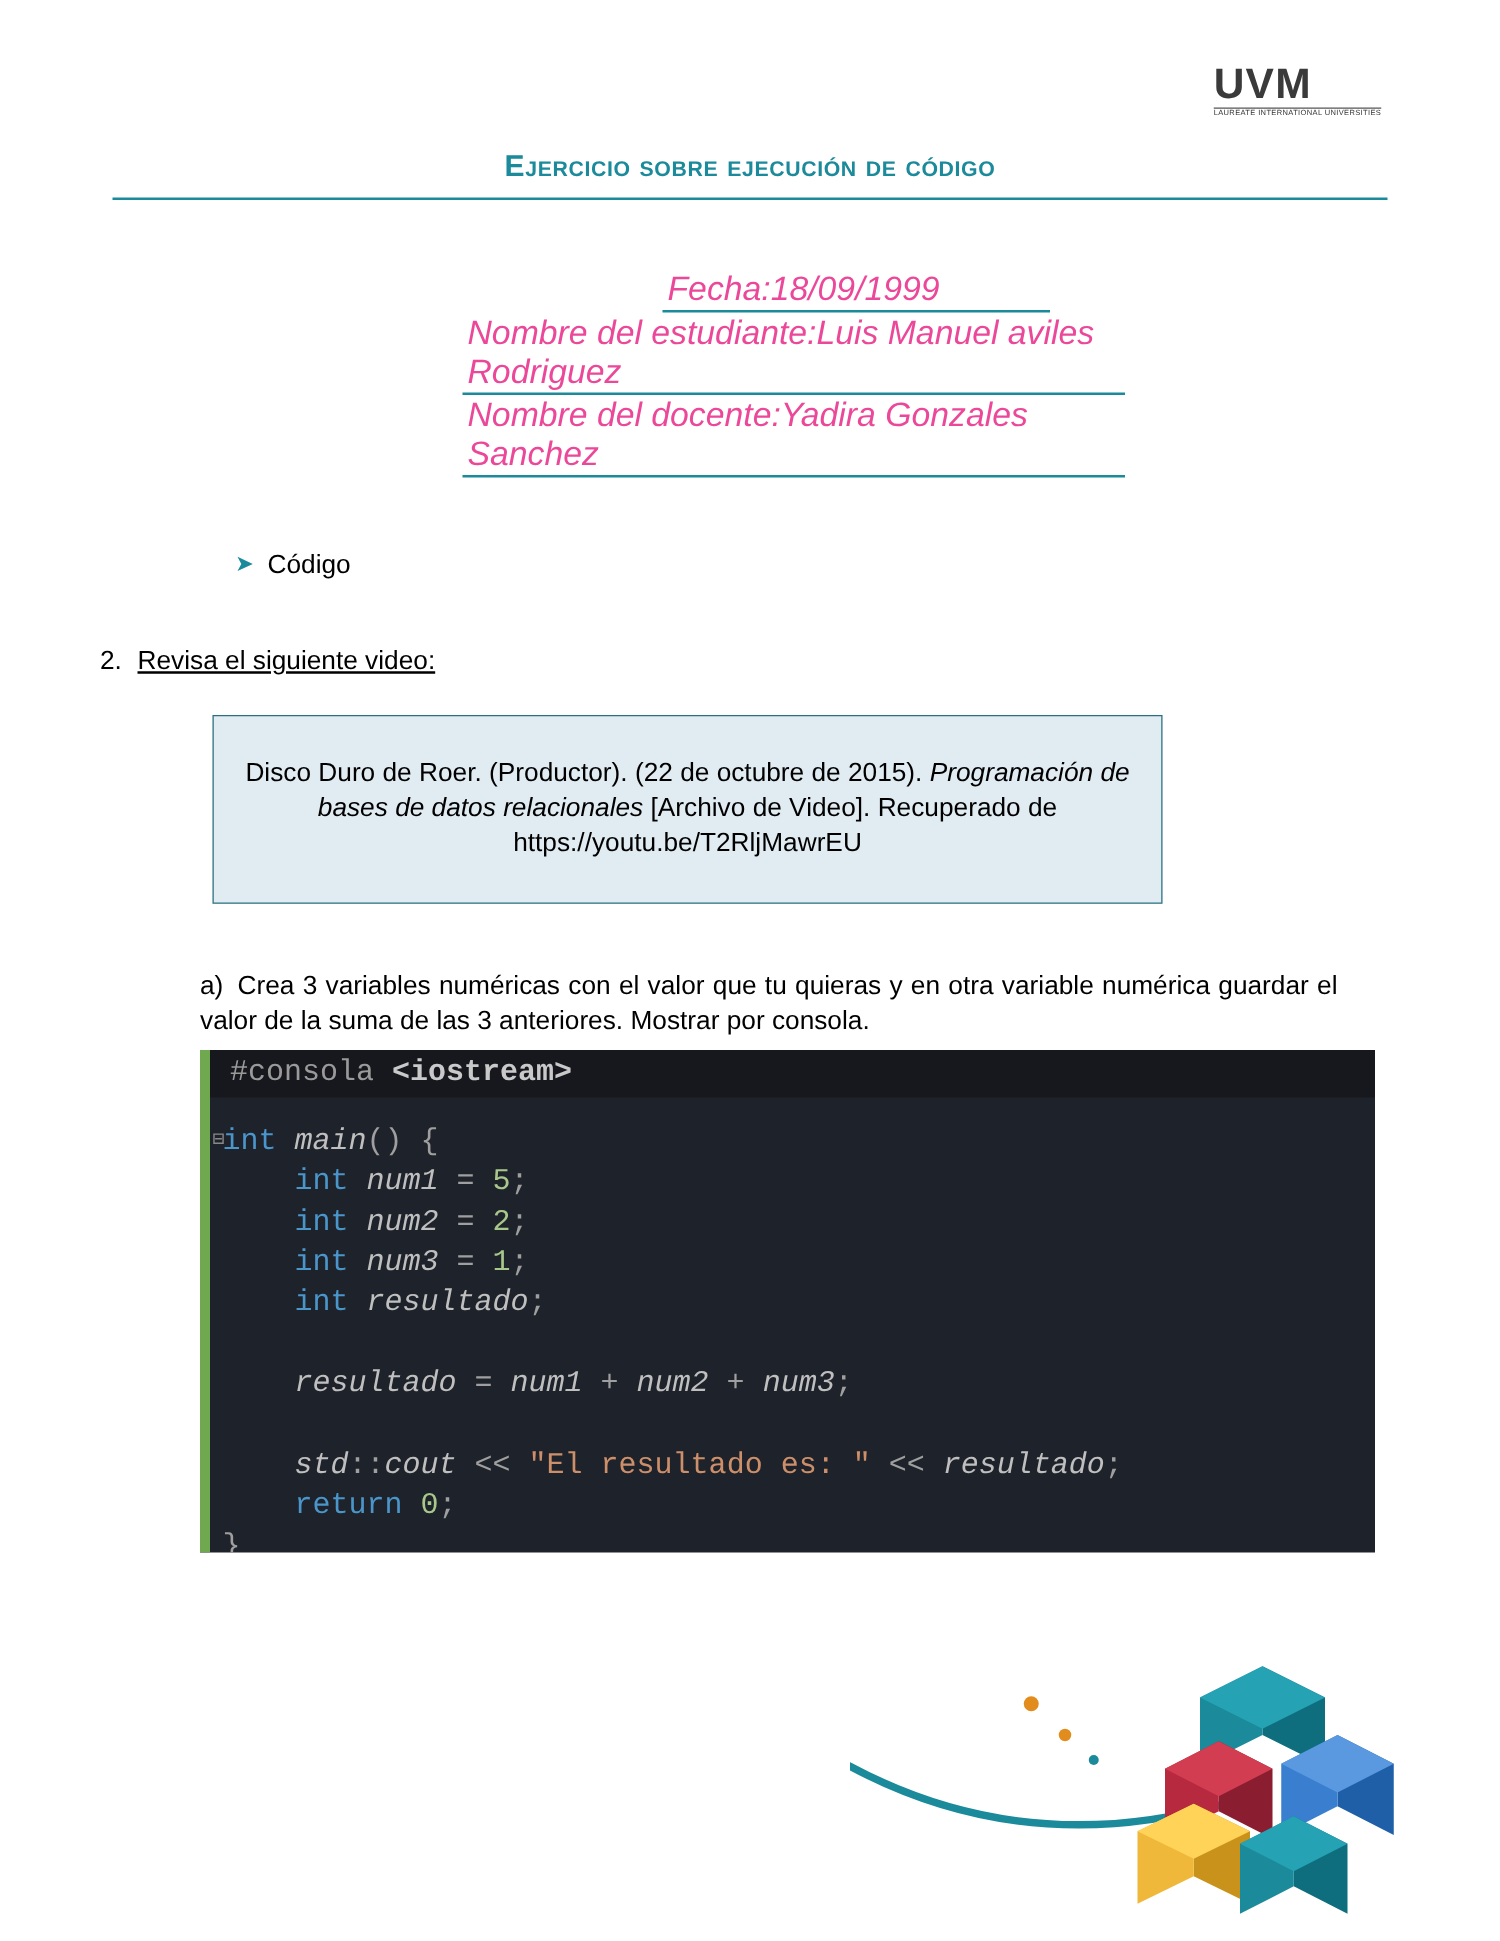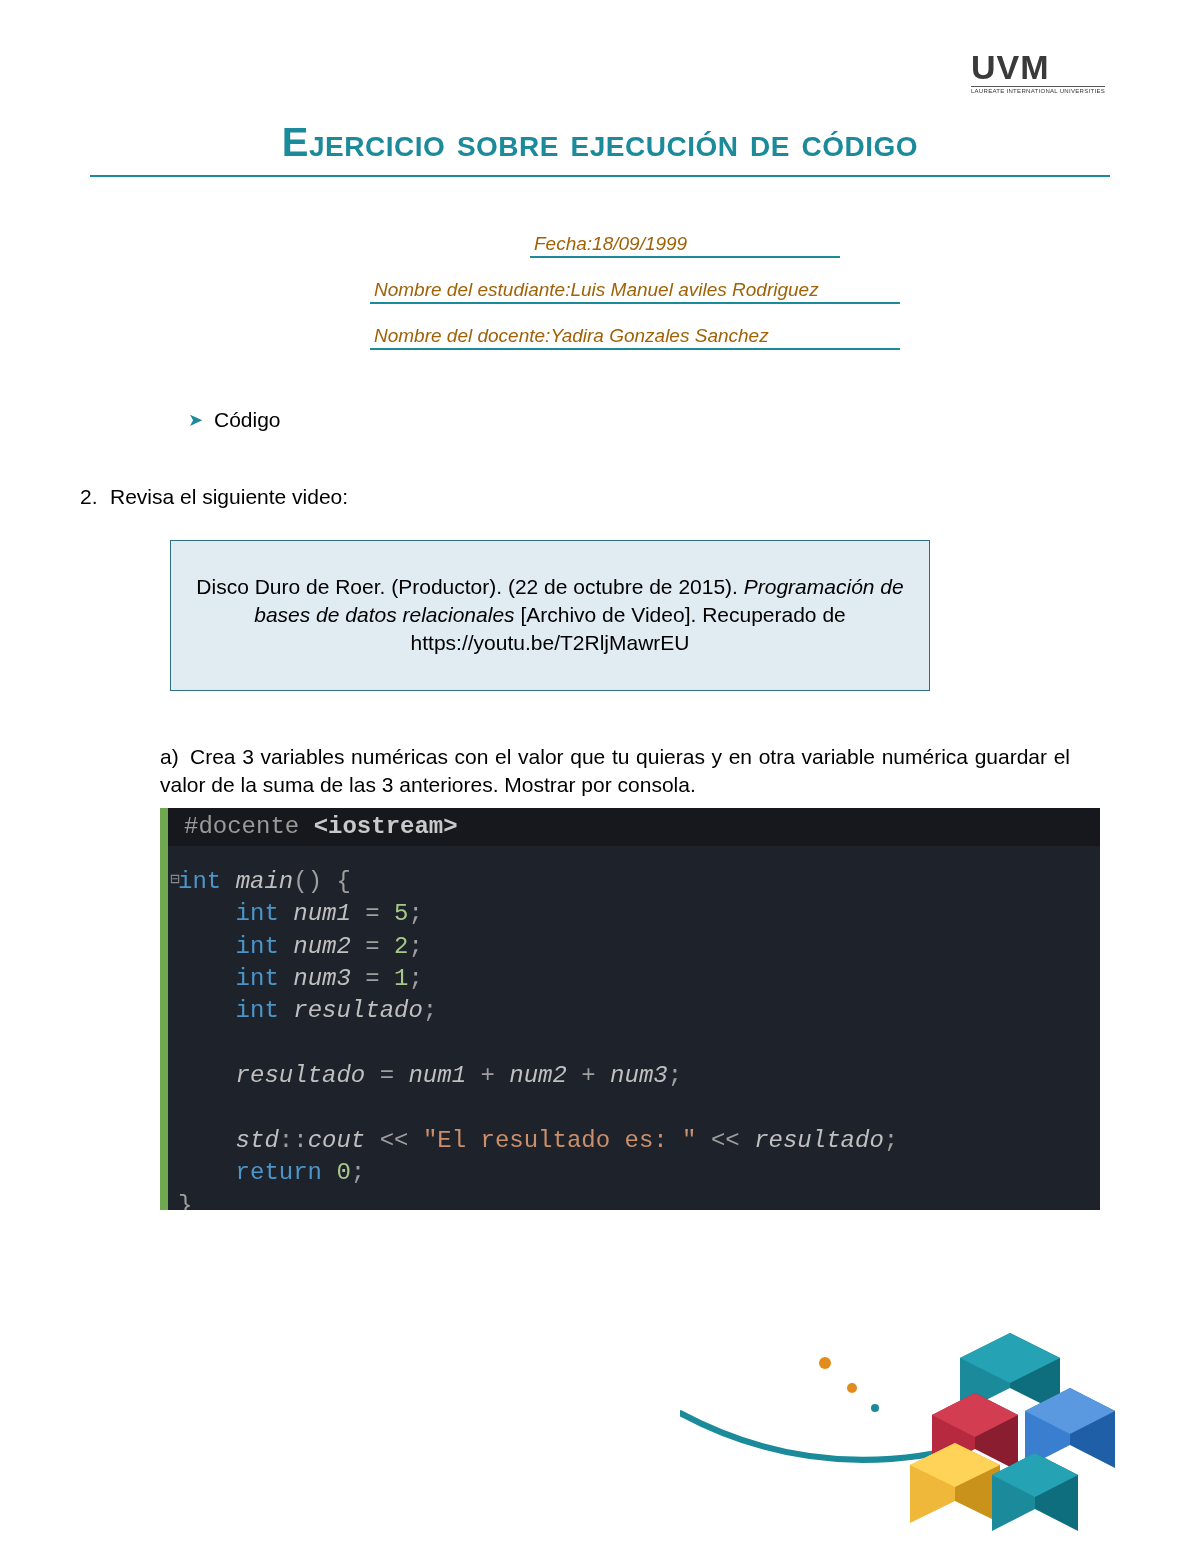--- a/index.html
+++ b/index.html
@@ -33,42 +33,41 @@
       border-top: 1px solid #555;
       margin-top: 2px;
       padding-top: 1px;
     }
     .title-wrap {
       margin-top: 80px;
       text-align: center;
     }
     .title {
       color: #1b8a9a;
-      font-size: 40px;
+      font-size: 24px;
       font-weight: 700;
       font-variant: small-caps;
       letter-spacing: 0.5px;
       padding-bottom: 10px;
     }
     .title-rule {
       border: 0;
       border-top: 2px solid #1b8a9a;
       margin: 0;
     }
     .meta {
       margin: 55px 0 0 280px;
       width: 530px;
     }
     .meta-line {
       font-style: italic;
-      font-size: 19px;
+      font-size: 27px;
       border-bottom: 2px solid #1b8a9a;
       padding: 1px 0 1px 4px;
-      color: #a16207;
-      margin-top: 20px;
+      color: #ec4899;
     }
     .meta-line.first { margin-left: 160px; margin-right: 60px; }
     .content {
       margin-top: 55px;
       font-size: 21px;
       line-height: 1.4;
     }
     .q1 { margin-left: -10px; }
     .q1-num { display: inline-block; width: 30px; }
     .bullets {
@@ -80,20 +79,21 @@
     }
     .arrow {
       display: inline-block;
       width: 26px;
       color: #1b8a9a;
       font-size: 18px;
       vertical-align: 1px;
     }
     .q2 {
       margin: 48px 0 0 -10px;
+      text-decoration: underline;
     }
     .citation-box {
       margin: 28px 0 0 80px;
       width: 760px;
       background: #e0ebf2;
       border: 1.5px solid #2a7080;
       padding: 32px 24px;
       text-align: center;
       font-size: 21px;
       line-height: 1.35;
@@ -191,21 +191,21 @@
     <span>Disco Duro de Roer. (Productor). (22 de octubre de 2015). </span><span class="ital">Programación de bases de datos relacionales</span><span> [Archivo de Video]. Recuperado de https://youtu.be/T2RljMawrEU</span>
   </div>
 
   <div class="sub-a">
     <span class="lead">a)</span><span>Crea 3 variables numéricas con el valor que tu quieras y en otra variable numérica guardar el valor de la suma de las 3 anteriores. Mostrar por consola.</span>
   </div>
 
   <div class="code-area">
     <div class="green-bar"></div>
     <div class="include-bar">
-      <span class="kw">#docente</span> <span class="inc">&lt;iostream&gt;</span>
+      <span class="kw">#consola</span> <span class="inc">&lt;iostream&gt;</span>
     </div>
     <div class="fold">⊟</div>
     <div class="code-body"><span class="kw-type">int</span> <span class="ident">main</span><span class="punc">() {</span>
     <span class="kw-type">int</span> <span class="ident">num1</span> <span class="op">=</span> <span class="num">5</span><span class="punc">;</span>
     <span class="kw-type">int</span> <span class="ident">num2</span> <span class="op">=</span> <span class="num">2</span><span class="punc">;</span>
     <span class="kw-type">int</span> <span class="ident">num3</span> <span class="op">=</span> <span class="num">1</span><span class="punc">;</span>
     <span class="kw-type">int</span> <span class="ident">resultado</span><span class="punc">;</span>
 
     <span class="ident">resultado</span> <span class="op">=</span> <span class="ident">num1</span> <span class="op">+</span> <span class="ident">num2</span> <span class="op">+</span> <span class="ident">num3</span><span class="punc">;</span>
 

